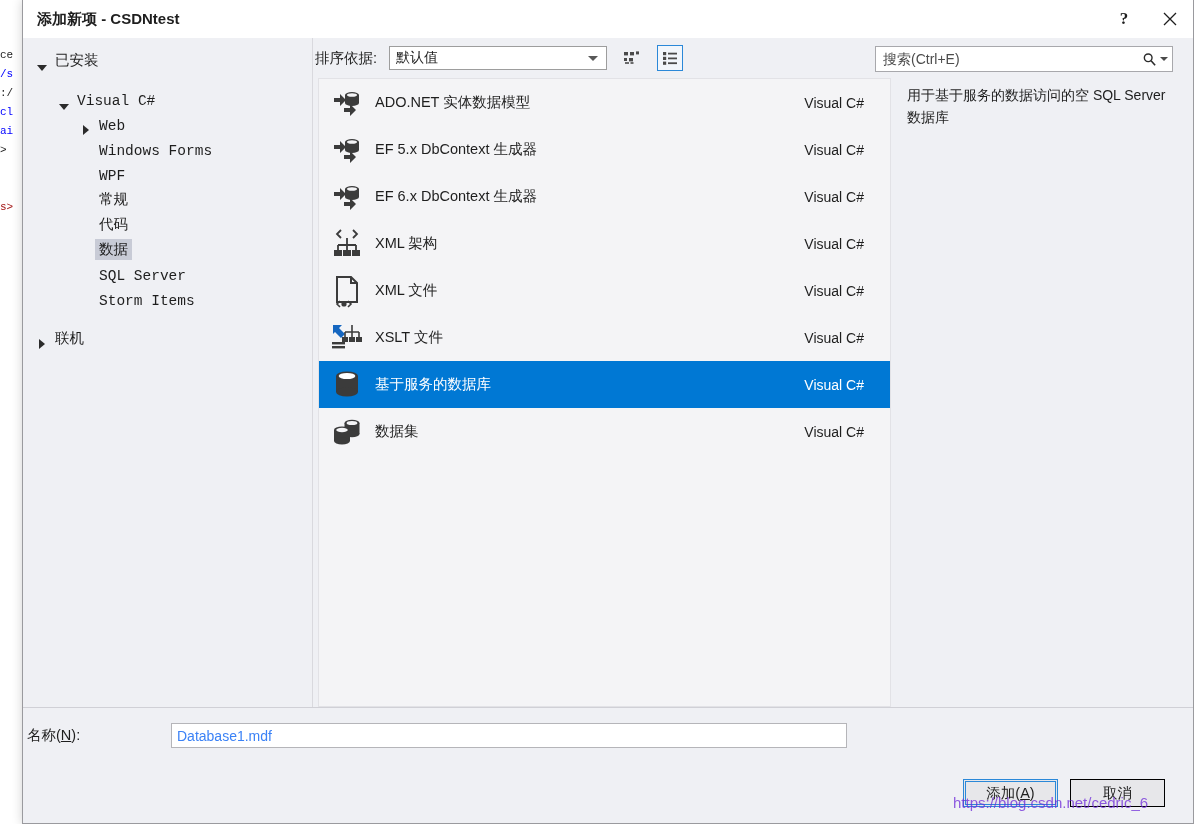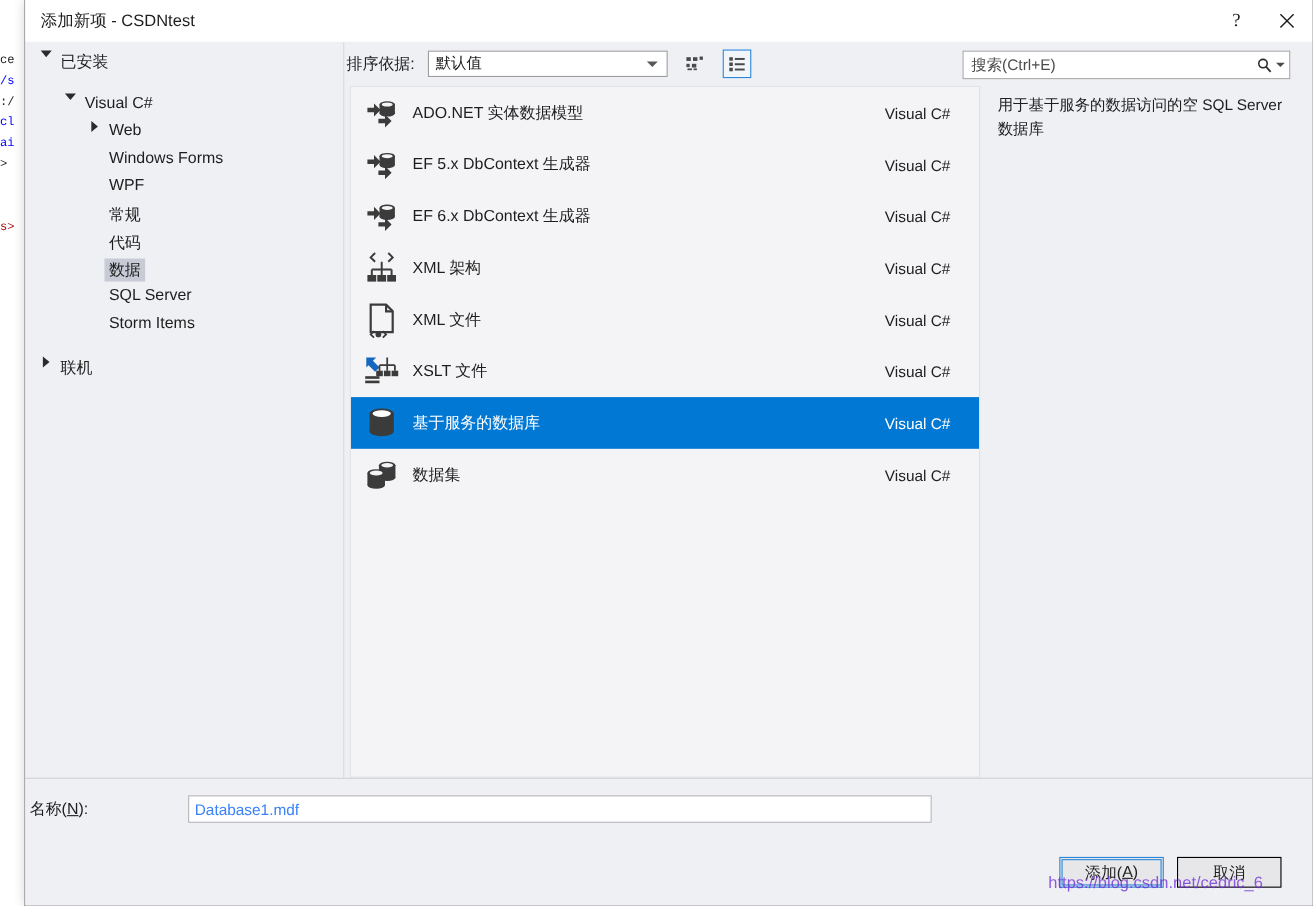--- a/index.html
+++ b/index.html
@@ -87,20 +87,21 @@
   }
 
   
   #titlebar {
     height: 38px;
     background: #ffffff;
     display: flex;
     align-items: center;
     flex: none;
     position: relative;
+    font-weight: bold;
   }
   #dialog-title {
     font-size: 15px;
     color: #1e1e1e;
     padding-left: 14px;
     white-space: nowrap;
   }
   #titlebar-buttons {
     margin-left: auto;
     display: flex;
@@ -135,24 +136,25 @@
   #tree-panel {
     width: 290px;
     flex: none;
     background: #eff0f4;
     border-right: 1px solid #d9d9de;
     padding-top: 8px;
     overflow: hidden;
   }
   .tree-node {
     display: flex;
-    align-items: flex-start;
+    align-items: flex-end;
     height: 25px;
     cursor: default;
     white-space: nowrap;
+    font-family: Liberation Mono, monospace;
   }
   .tree-node .twisty {
     width: 18px;
     display: flex;
     align-items: center;
     justify-content: center;
     flex: none;
   }
   .tw-open {
     width: 0; height: 0;

